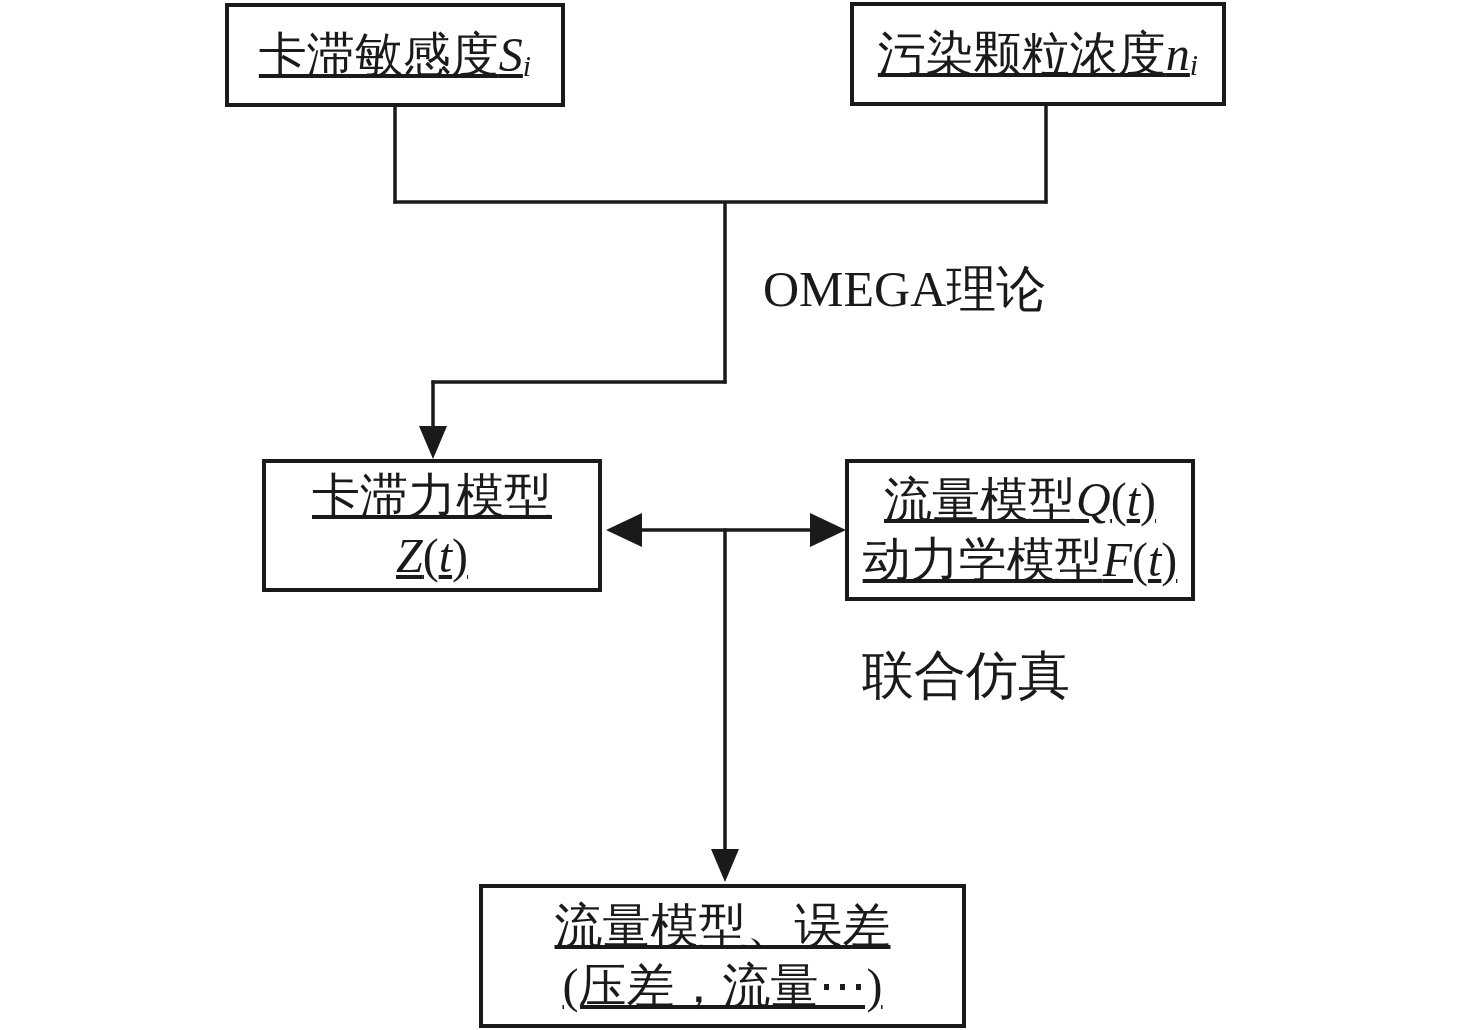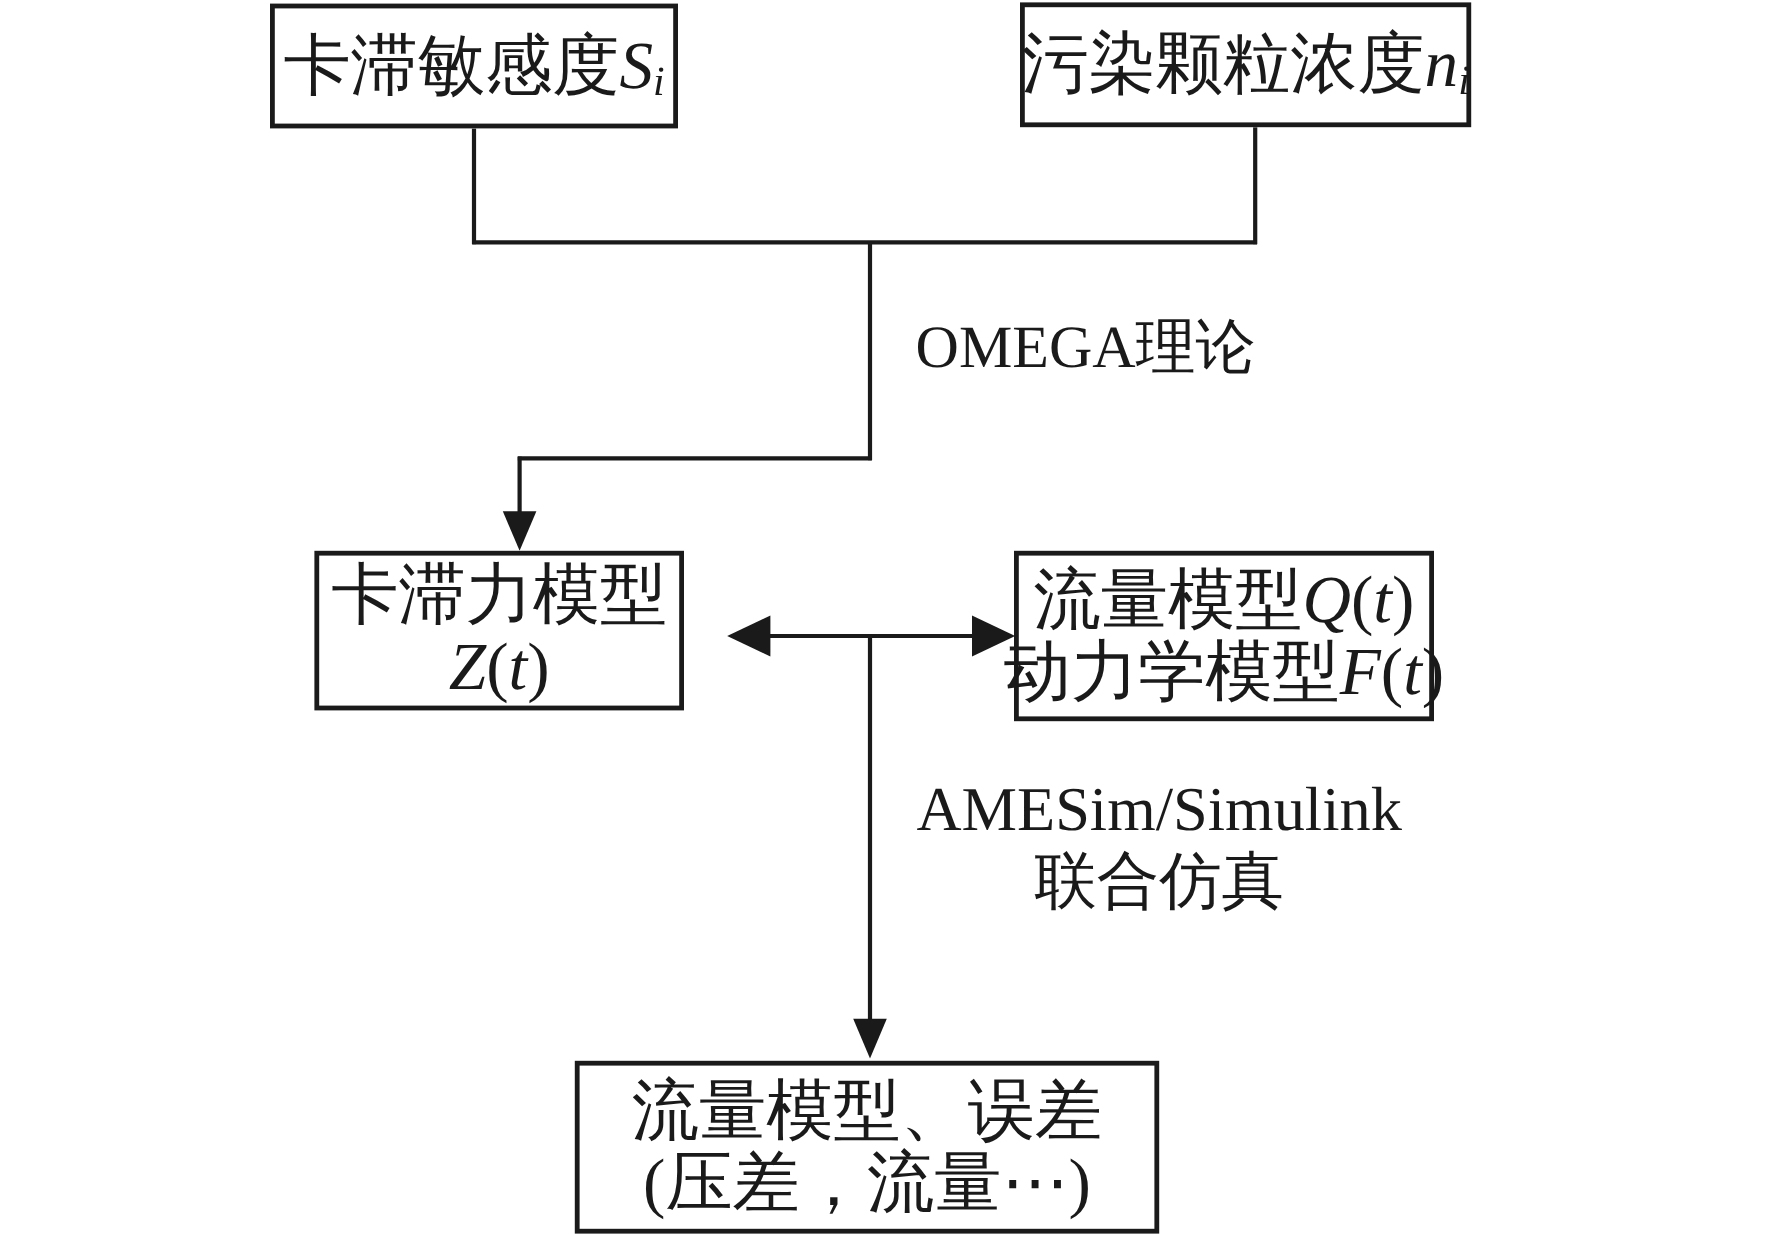--- a/index.html
+++ b/index.html
@@ -40,23 +40,24 @@
     box-sizing: border-box;
     border: 4px solid var(--ink);
     background: var(--bg);
     display: flex;
     flex-direction: column;
     align-items: center;
     justify-content: center;
     text-align: center;
   }
   .bline {
-    font-size: 56px;
+    font-size: 48px;
     line-height: 60px;
     white-space: nowrap;
+    text-decoration: underline;
   }
   .var { font-style: italic; }
   sub.vsub {
     font-style: italic;
     font-size: 0.62em;
     line-height: 0;
     vertical-align: baseline;
     position: relative;
     top: 0.18em;
   }
@@ -77,21 +78,21 @@
   #cosim-label {
     left: 748px;
     top: 646px;
     width: 436px;
     text-align: center;
     font-size: 52px;
     line-height: 60px;
   }
   #box-sensitivity   { left: 225px; top: 3px;   width: 340px; height: 104px; }
   #box-concentration { left: 850px; top: 2px;   width: 376px; height: 104px; }
-  #box-stick-model   { left: 262px; top: 459px; width: 308px; height: 133px; }
+  #box-stick-model   { left: 262px; top: 459px; width: 340px; height: 133px; }
   #box-flow-model    { left: 845px; top: 459px; width: 350px; height: 142px; }
   #box-output        { left: 479px; top: 884px; width: 487px; height: 144px; }
 </style>
 </head>
 <body>
 
 <div class="stage">
 
   <svg class="wires" viewBox="0 0 1476 1030" xmlns="http://www.w3.org/2000/svg">
     <line x1="395" y1="107" x2="395" y2="203.5"></line>
@@ -127,17 +128,16 @@
   </div>
 
   <div class="node" id="box-output">
     <div class="bline">流量模型、误差</div>
     <div class="bline">(压差，流量⋯)</div>
   </div>
 
   <div class="edge-label" id="omega-label">OMEGA理论</div>
 
   <div class="edge-label" id="cosim-label">
-    <div class="eline">AMESim/Simulink</div>
     <div class="eline">联合仿真</div>
   </div>
 
 </div>
 
 </body></html>

